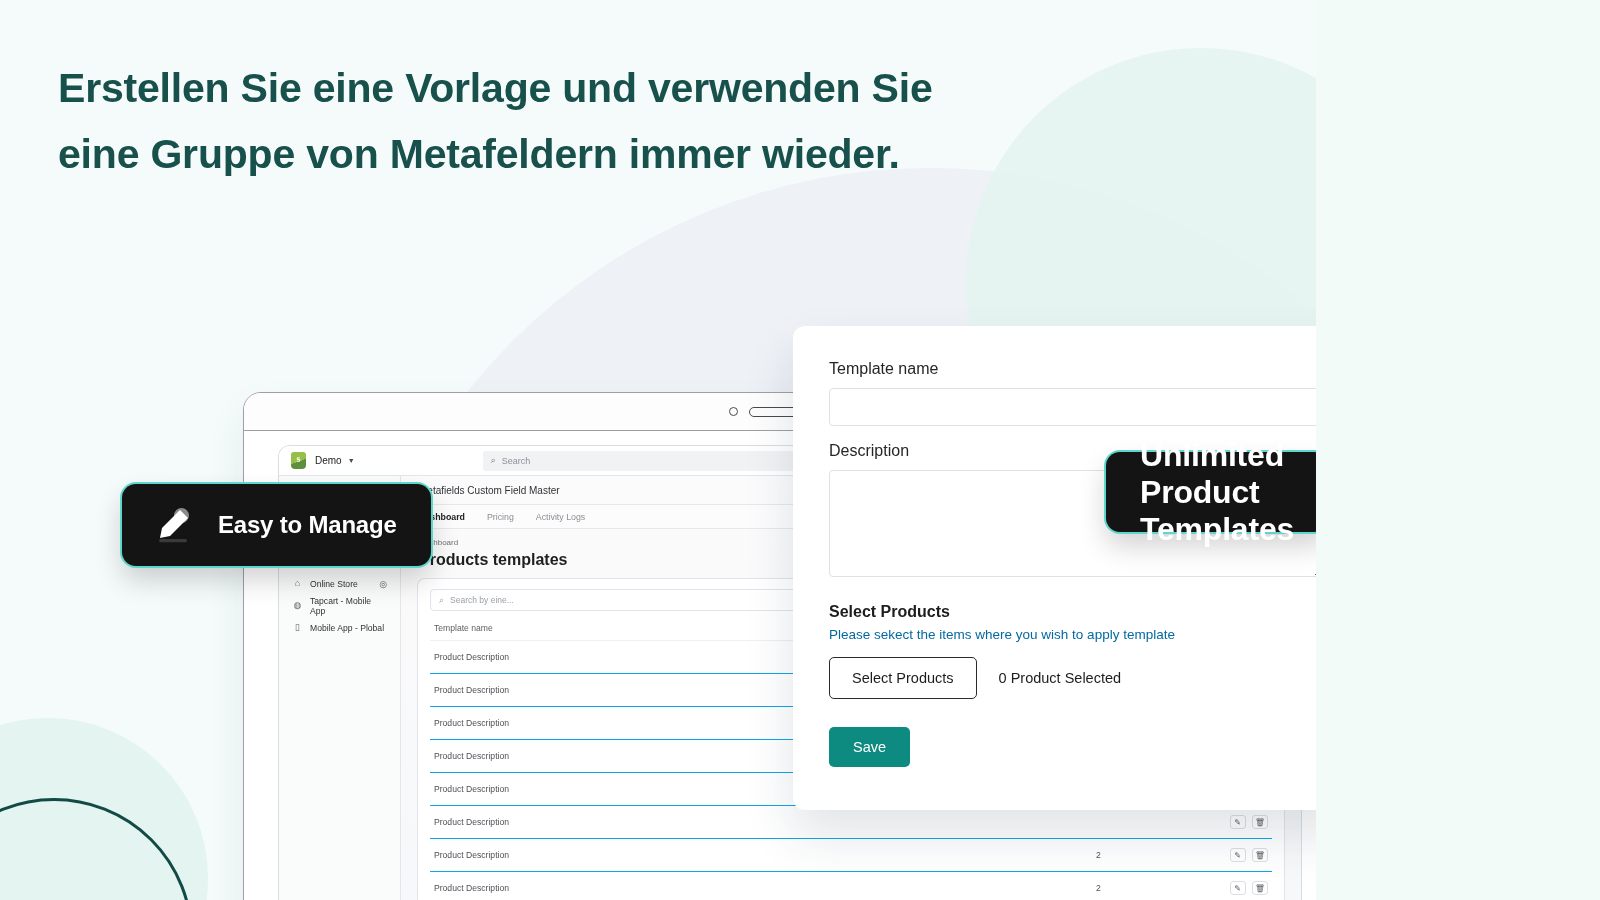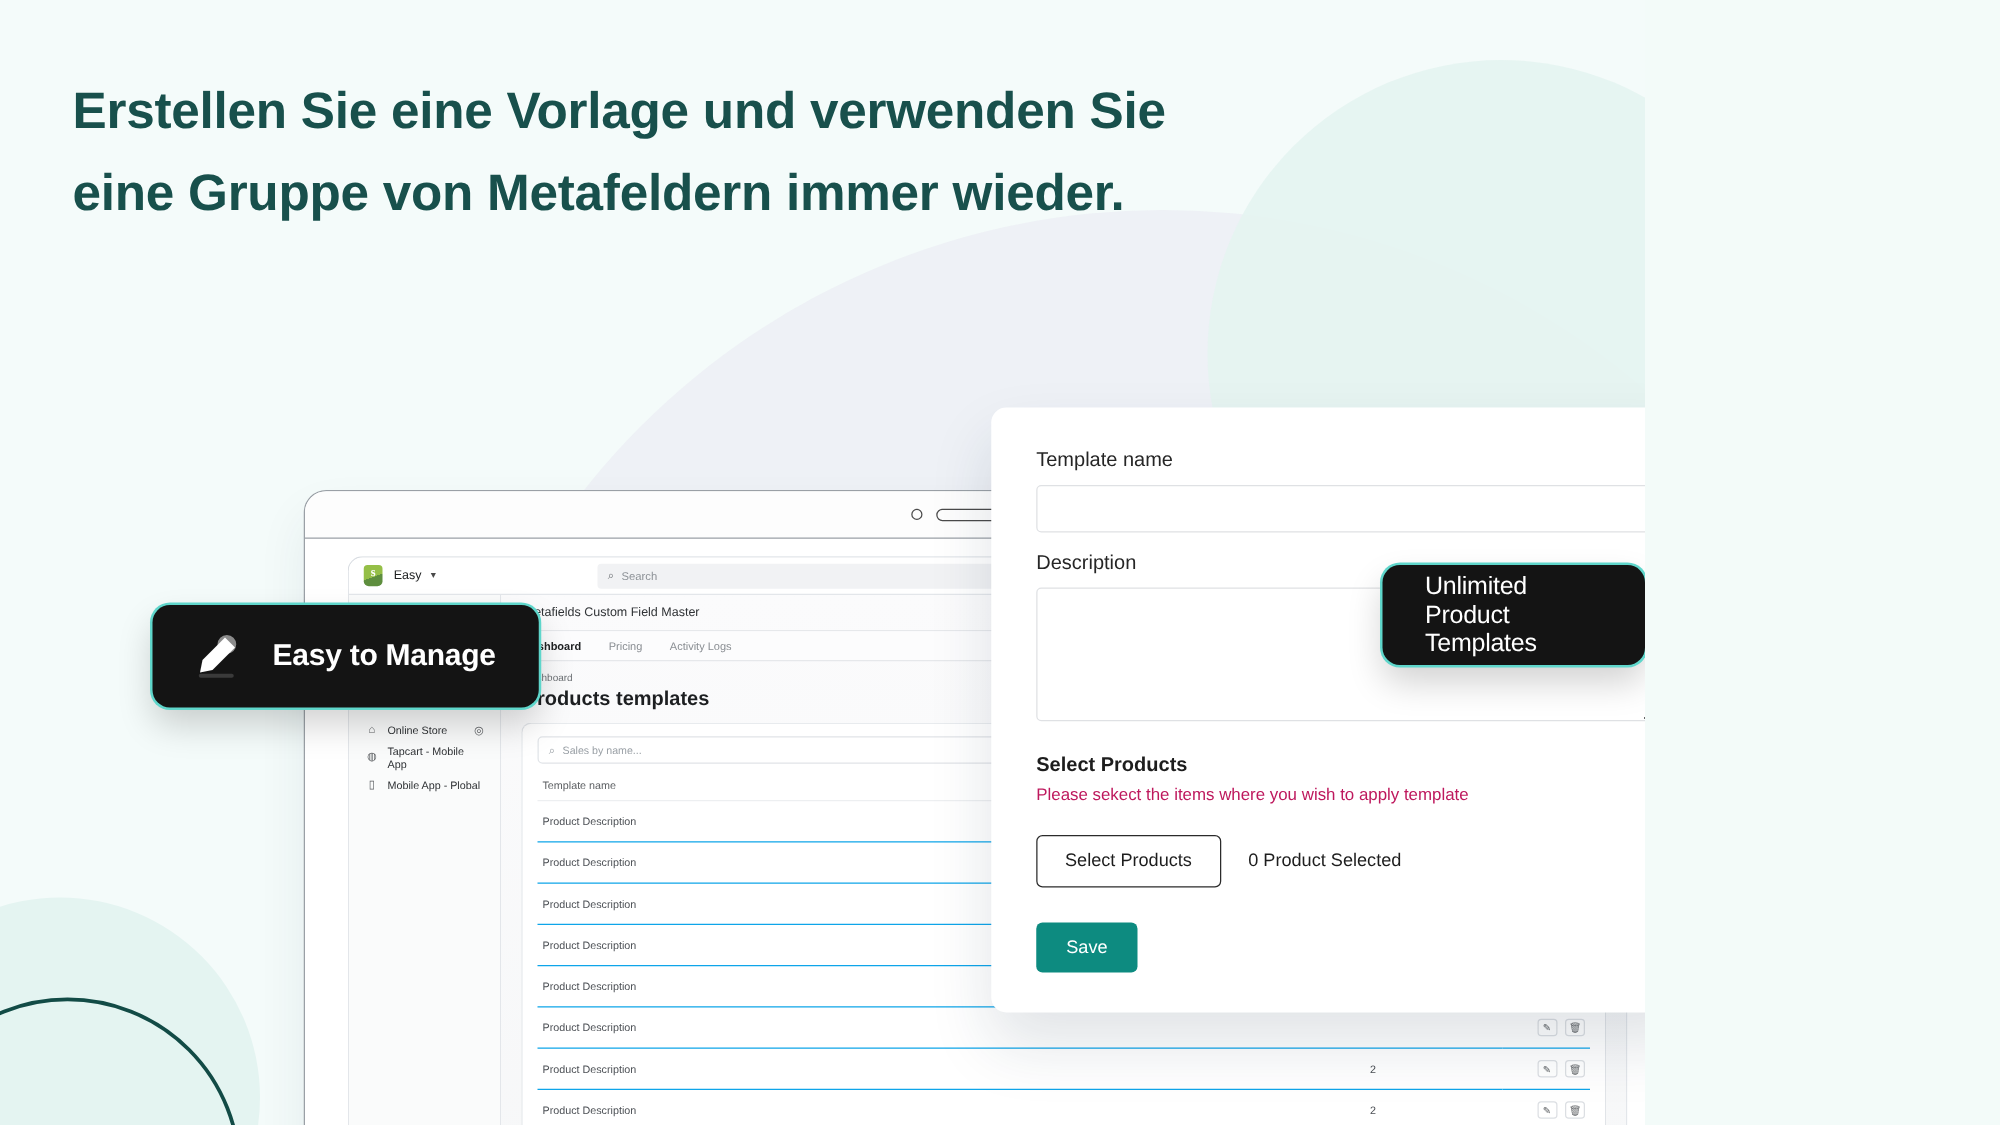--- a/index.html
+++ b/index.html
@@ -291,21 +291,21 @@
     padding: 0 34px 0 30px;
     align-items: center;
   }
   .badge-manage .lbl { font-size: 24px; font-weight: bold; letter-spacing: -0.2px; }
   .pencil-ico { margin-right: 20px; flex: none; }
   .badge-unlimited {
     left: 1106px; top: 452px;
     height: 80px;
     padding: 0 34px;
   }
-  .badge-unlimited .lbl { font-size: 20px; font-weight: normal; letter-spacing: -0.2px; }
+  .badge-unlimited .lbl { font-size: 32px; font-weight: bold; letter-spacing: -0.2px; }
 
   
   .form-card {
     position: absolute;
     left: 793px; top: 326px;
     width: 567px; height: 484px;
     background: #fff;
     border-radius: 12px;
     box-shadow: 0 26px 50px rgba(25,45,70,.13);
     padding: 34px 36px 0 36px;
@@ -322,21 +322,21 @@
     margin-bottom: 16px;
   }
   .f-textarea {
     width: 100%; height: 107px;
     border: 1px solid #dfe1e4;
     border-radius: 4px;
     background: #fff;
     margin-bottom: 22px;
   }
   .f-h { font-size: 16px; font-weight: bold; color: #1d1d1d; margin-bottom: 6px; }
-  .f-sub { font-size: 13.5px; color: #be185d; margin-bottom: 25px; }
+  .f-sub { font-size: 13.5px; color: #0369a1; margin-bottom: 15px; }
   .f-row { display: flex; align-items: center; }
   .f-select-btn {
     height: 42px;
     border: 1px solid #2b2b2b;
     border-radius: 5px;
     background: #fff;
     color: #1d1d1d;
     font-size: 14.5px;
     font-family: "Liberation Sans", sans-serif;
     padding: 0 22px;
@@ -384,21 +384,21 @@
   <div class="tablet">
     <div class="tablet-top">
       <span class="cam"></span>
       <span class="speaker"></span>
     </div>
     <div class="tablet-screen">
       <div class="inner-frame">
 
         <div class="sh-topbar">
           <span class="sh-logo"></span>
-          <span class="sh-store">Easy</span>
+          <span class="sh-store">Demo</span>
           <span class="sh-caret">▼</span>
           <div class="sh-search">
             <span class="mg">⌕</span>
             <span class="ph">Search</span>
           </div>
         </div>
 
         <div class="sh-body">
 
           <div class="sh-side">
@@ -441,21 +441,21 @@
               <span class="app-tab active">Dashboard</span>
               <span class="app-tab">Pricing</span>
               <span class="app-tab">Activity Logs</span>
             </div>
             <div class="crumb">Dashboard</div>
             <div class="page-title">Products templates</div>
 
             <div class="card">
               <div class="tbl-search">
                 <span class="mg">⌕</span>
-                <span class="ph">Sales by name...</span>
+                <span class="ph">Search by eine...</span>
               </div>
 
               <table class="tpl">
                 <thead>
                   <tr>
                     <th>Template name</th>
                     <th class="num"></th>
                     <th class="act"></th>
                   </tr>
                 </thead>

